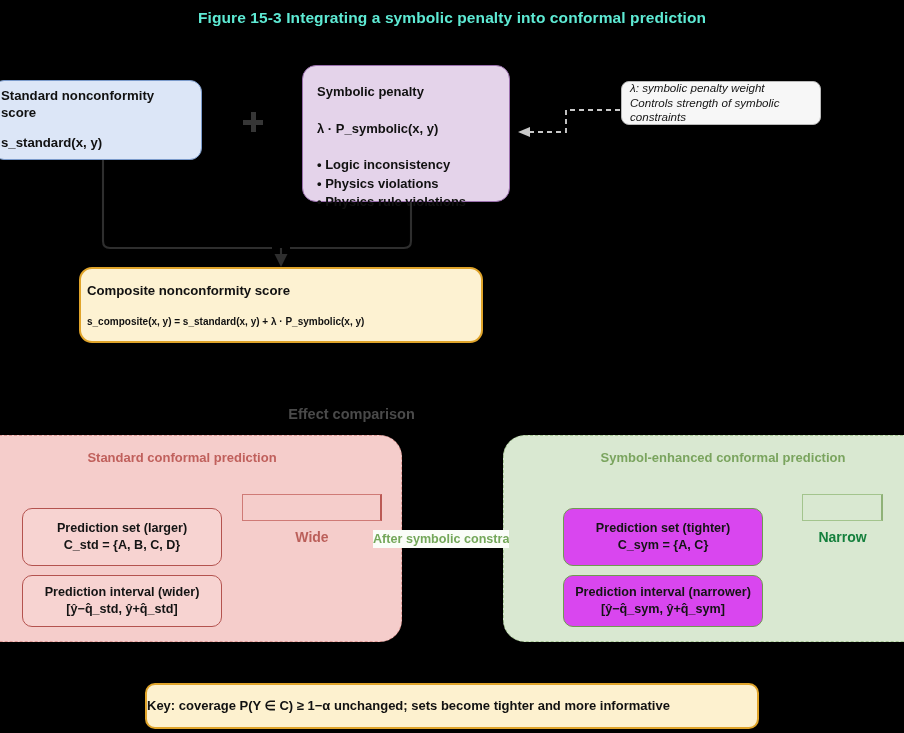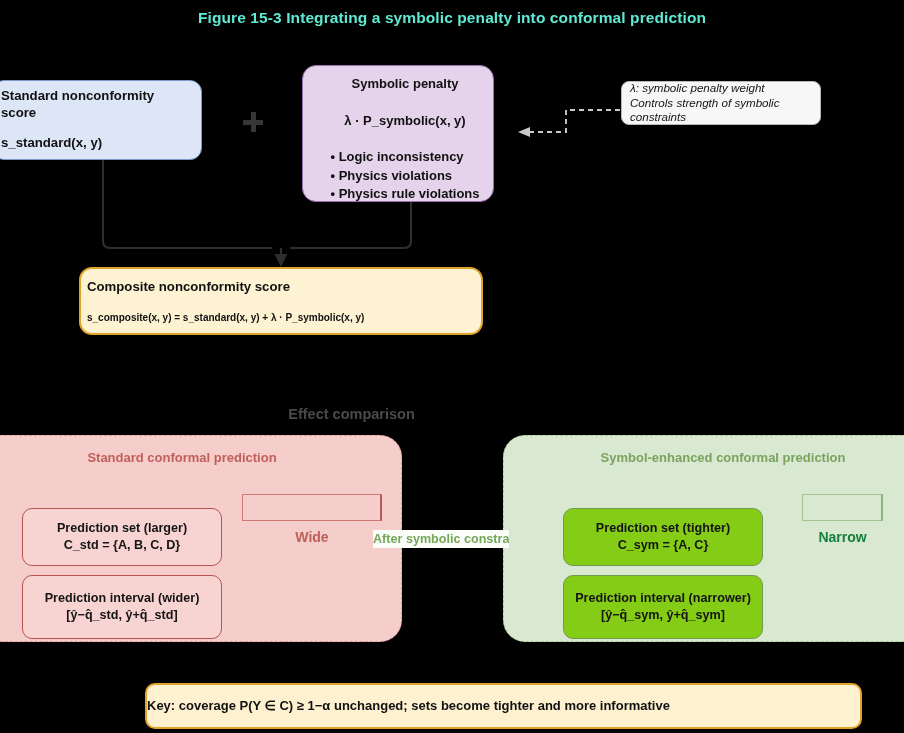--- a/index.html
+++ b/index.html
@@ -63,27 +63,27 @@
     background: #dce6f7;
     border: 1.6px solid #7a9acb;
     border-radius: 12px;
     padding: 6px 8px 8px 8px;
   }
   #node-standard .line { font-size: 13.2px; }
   #node-standard .gap { height: 13px; }
   
   #node-symbolic {
     left: 302px; top: 65px;
-    width: 192px; height: 137px;
+    width: 208px; height: 137px;
     background: #e4d3ea;
     border: 1.8px solid #9a6fad;
     border-radius: 14px;
-    padding: 0 0 12px 14px;
+    padding: 8px 0 12px 14px;
     justify-content: flex-start;
-    align-items: center;
+    align-items: flex-start;
   }
   #node-symbolic .line {
     text-align: left;
     font-size: 13px;
   }
   #node-symbolic .sp1 { margin-top: 9px; }
   #node-symbolic .sp2 { margin-top: 20px; }
   #node-symbolic .bullets { margin-top: 19px; }
   #node-symbolic .bullets .line { line-height: 1.42; }
   
@@ -99,32 +99,32 @@
     font-weight: normal;
     font-style: italic;
     font-size: 11.6px;
     line-height: 1.28;
     white-space: normal;
     color: #141414;
   }
   
   #node-composite {
     left: 79px; top: 267px;
-    width: 404px; height: 68px;
+    width: 404px; height: 76px;
     background: #fdf2d2;
     border: 2.1px solid #e0a42a;
     border-radius: 13px;
     padding: 4px 6px;
   }
   #node-composite .c1 { font-size: 13.2px; }
   #node-composite .c2 { margin-top: 15px; font-size: 10px; }
   
   #node-key {
     left: 145px; top: 683px;
-    width: 717px; height: 46px;
+    width: 614px; height: 46px;
     background: #fdf1cf;
     border: 2px solid #e0a42a;
     border-radius: 10px;
   }
   #node-key .line { font-size: 13px; }
   
   .panel {
     position: absolute;
     box-sizing: border-box;
     border-radius: 22px;
@@ -163,23 +163,23 @@
   }
   .subbox .line {
     text-align: center;
     font-size: 12.6px;
     font-weight: bold;
     line-height: 1.38;
     color: #141414;
     white-space: nowrap;
   }
   #panel-std .subbox { background: #f7d3d1; border: 1.3px solid #b4534f; }
-  #panel-sym .subbox { background: #84cc16; border: 1.3px solid #6f9a52; }
+  #panel-sym .subbox { background: #d946ef; border: 1.3px solid #6f9a52; }
   .subbox-a { left: 59px; top: 72px; width: 200px; height: 58px; }
-  .subbox-b { left: 59px; top: 139px; width: 200px; height: 64px; }
+  .subbox-b { left: 59px; top: 139px; width: 200px; height: 52px; }
   
   .bar-wrap { position: absolute; }
   .bar {
     box-sizing: border-box;
     height: 27px;
   }
   #bar-std-wrap { left: 279px; top: 58px; }
   #bar-std { width: 140px; border: 1.3px solid #cf7a76; border-right: 2.4px solid #bb5a55; }
   #bar-sym-wrap { left: 298px; top: 58px; }
   #bar-sym { width: 81px; border: 1.3px solid #a3c48d; border-right: 2.4px solid #8fb277; }

